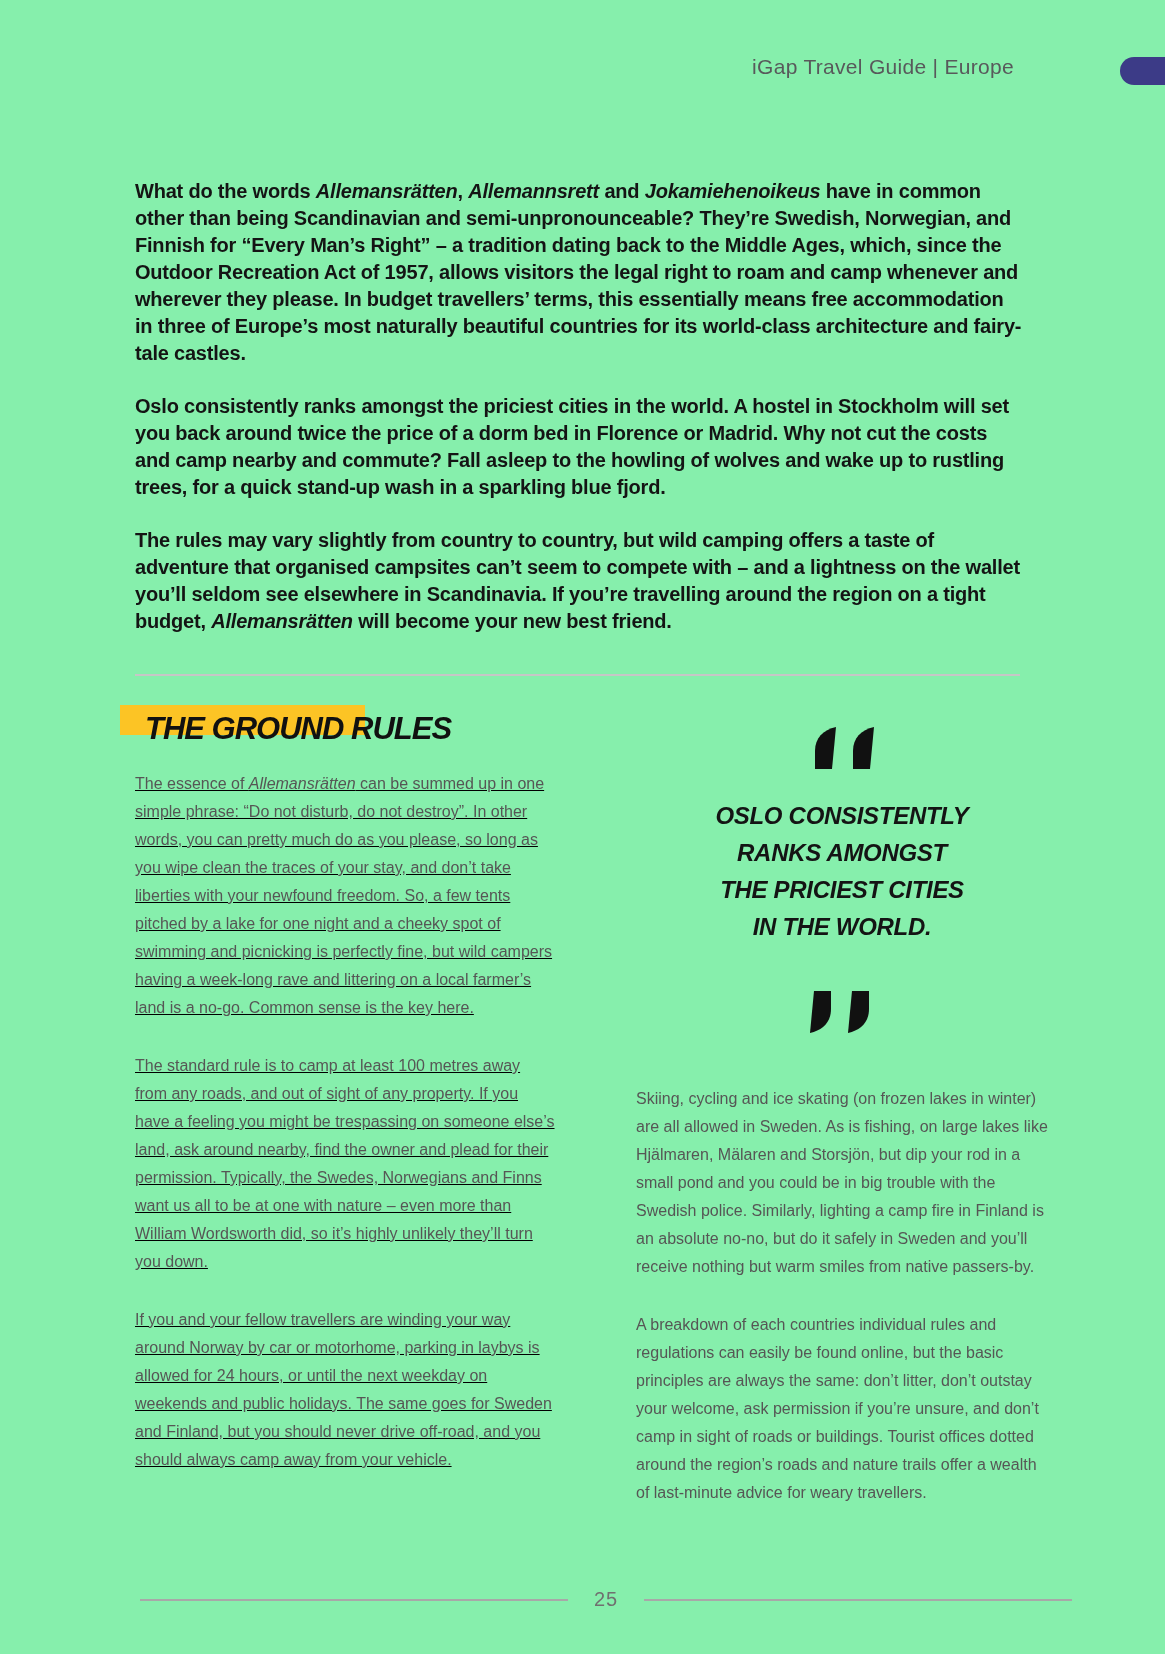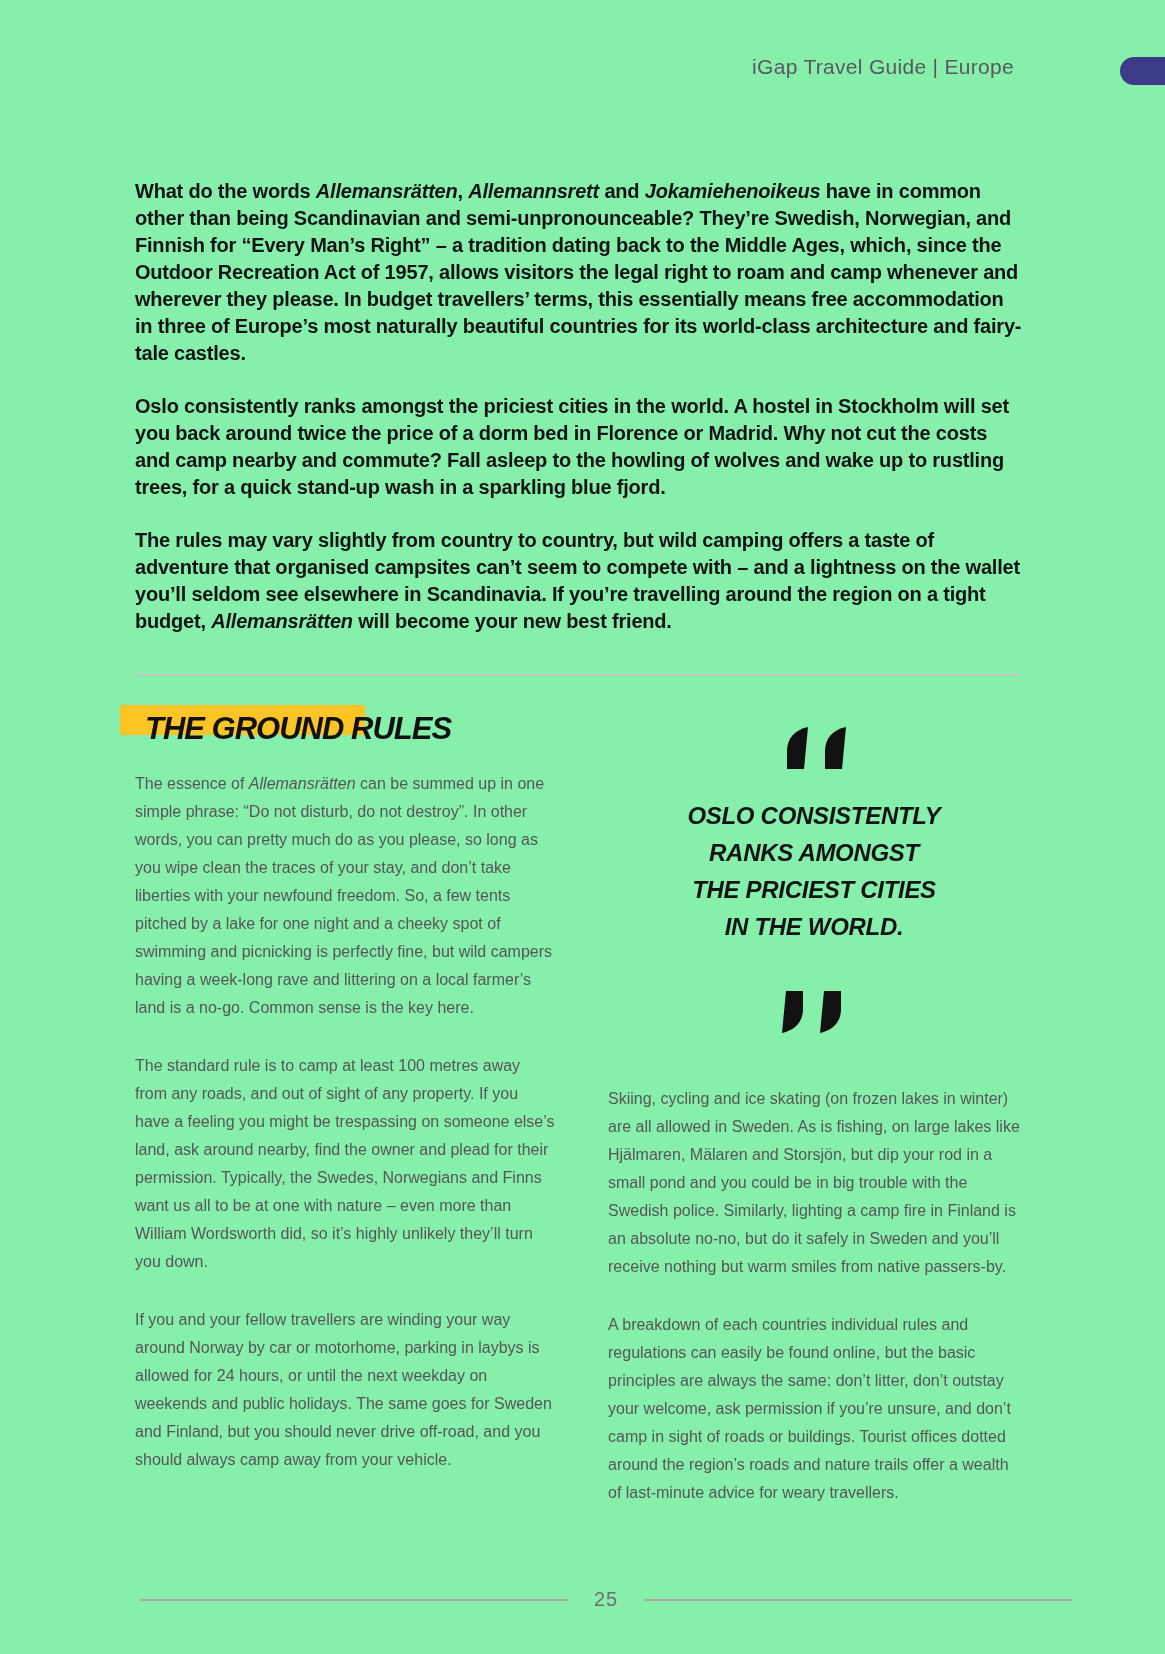--- a/index.html
+++ b/index.html
@@ -24,22 +24,22 @@
     letter-spacing:-0.2px;
   }
   .intro p{margin:0 0 26px 0;}
   .intro .it{font-style:italic;}
   
   .divider{
     position:absolute;left:135px;top:674px;width:885px;height:2px;
     background:#c6c6c6;
   }
   
-  .col-left{position:absolute;left:135px;top:705px;width:420px;}
-  .col-right{position:absolute;left:608px;top:715px;width:412px;}
+  .col-left{position:absolute;left:135px;top:705px;width:420px;text-decoration:underline;}
+  .col-right{position:absolute;left:636px;top:715px;width:412px;}
   .rule-heading-wrap{position:relative;height:65px;}
   .heading-highlight{
     position:absolute;left:-15px;top:0;width:245px;height:30px;
     background:#fcc425;
   }
   .rule-heading{
     position:absolute;left:10px;top:6px;margin:0;
     font-size:31px;font-weight:800;font-style:italic;
     letter-spacing:-1px;color:#111;white-space:nowrap;
   }

